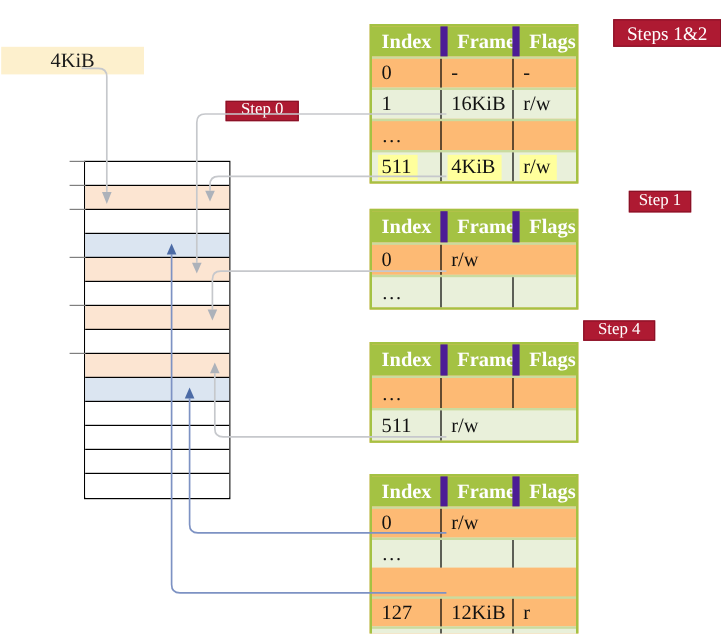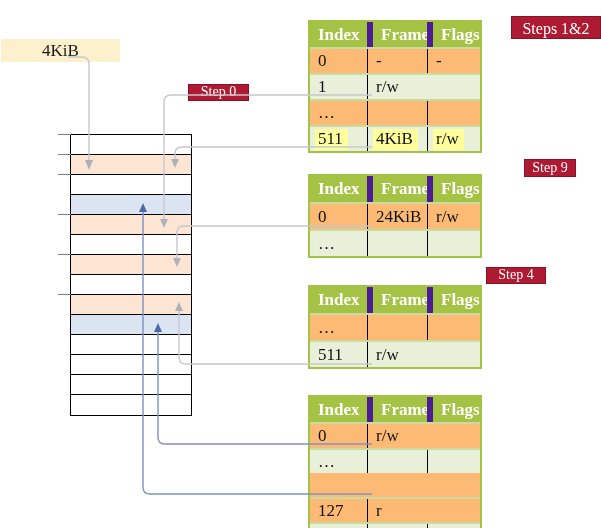--- a/index.html
+++ b/index.html
@@ -73,21 +73,21 @@
     <span>4KiB</span>
   </div>
 
   <div class="badge b-step0">
     <span>Step 0</span>
   </div>
   <div class="badge b-steps12">
     <span>Steps 1&amp;2</span>
   </div>
   <div class="badge b-step3">
-    <span>Step 9</span>
+    <span>Step 1</span>
   </div>
   <div class="badge b-step4">
     <span>Step 4</span>
   </div>
 
   <div class="memcol">
     <div class="mrow k-free"></div>
     <div class="mrow k-table"></div>
     <div class="mrow k-free"></div>
     <div class="mrow k-page"></div>
@@ -123,20 +123,23 @@
           <span>-</span>
         </div>
       <div class="td c-flags">
           <span>-</span>
         </div>
     </div>
     <div class="trow alt">
       <div class="td c-index">
           <span>1</span>
         </div>
+      <div class="td c-frame">
+          <span>16KiB</span>
+        </div>
       <div class="td c-flags">
           <span>r/w</span>
         </div>
     </div>
     <div class="trow">
       <div class="td c-index">
           <span>…</span>
         </div>
       <div class="td c-frame">
           <span></span>
@@ -161,23 +164,20 @@
   <div class="ptable t2">
     <div class="thead">
       <div class="th c-index">Index</div>
       <div class="th c-frame">Frame</div>
       <div class="th c-flags">Flags</div>
     </div>
     <div class="trow">
       <div class="td c-index">
           <span>0</span>
         </div>
-      <div class="td c-frame">
-          <span>24KiB</span>
-        </div>
       <div class="td c-flags">
           <span>r/w</span>
         </div>
     </div>
     <div class="trow alt">
       <div class="td c-index">
           <span>…</span>
         </div>
       <div class="td c-frame">
           <span></span>
@@ -237,20 +237,23 @@
           <span></span>
         </div>
       <div class="td c-flags">
           <span></span>
         </div>
     </div>
     <div class="trow">
       <div class="td c-index">
           <span>127</span>
         </div>
+      <div class="td c-frame">
+          <span>12KiB</span>
+        </div>
       <div class="td c-flags">
           <span>r</span>
         </div>
     </div>
     <div class="trow alt">
       <div class="td c-index">
           <span>…</span>
         </div>
       <div class="td c-frame">
           <span></span>

